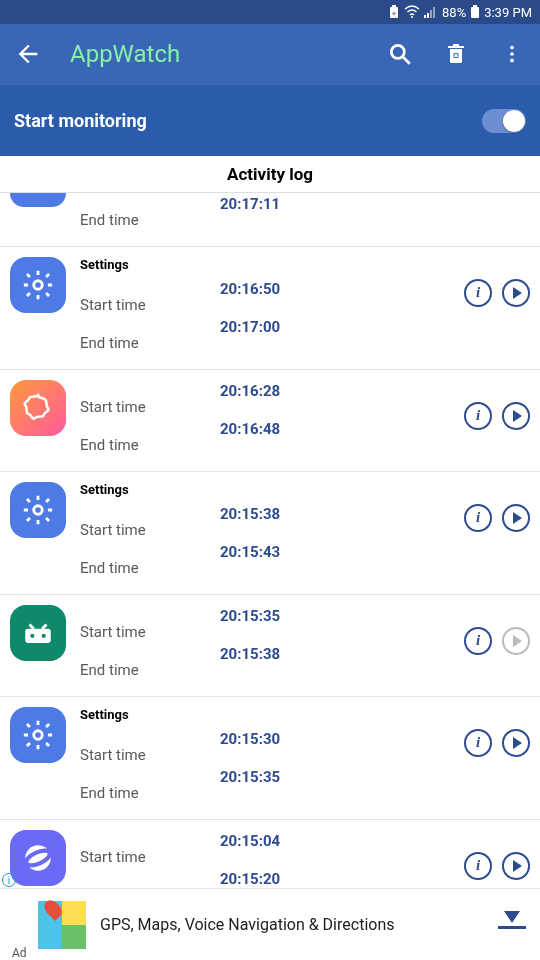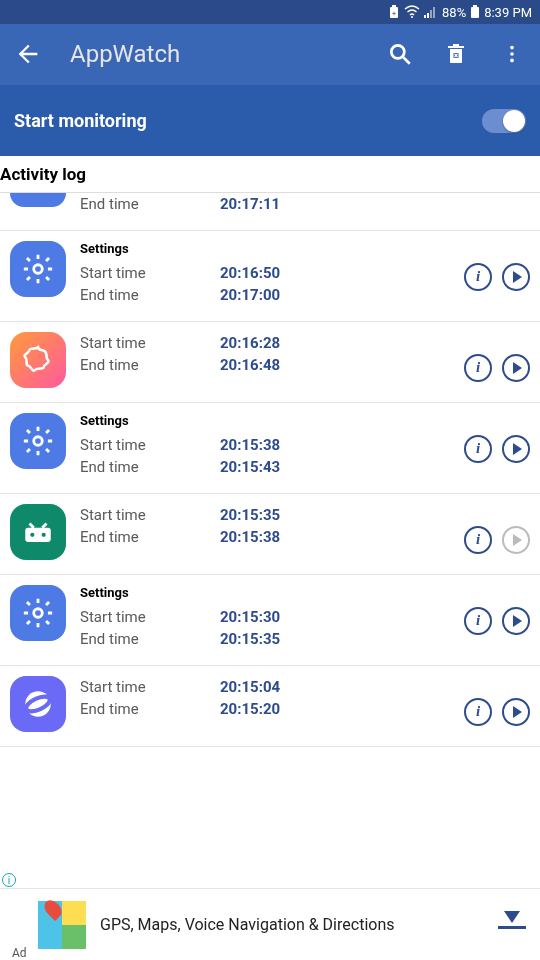--- a/index.html
+++ b/index.html
@@ -1,36 +1,36 @@
 <!DOCTYPE html>
 <html><head>
 <meta charset="utf-8">
 <style>
   * { box-sizing: border-box; margin: 0; padding: 0; }
   html, body { width: 540px; height: 960px; font-family: Roboto, Arial, sans-serif; background: #fff; overflow: hidden; }
   .status-bar { height: 24px; background: #2a4a8a; color: #fff; display: flex; justify-content: flex-end; align-items: center; padding: 0 8px; font-size: 13px; gap: 4px; }
   .status-bar .ic { display: inline-flex; align-items: center; }
-  .app-bar { height: 60px; background: #3a67b5; display: flex; align-items: center; padding: 0 14px; color: #e5e5e5; }
+  .app-bar { height: 60px; background: #3a67b5; display: flex; align-items: center; padding: 0 14px; color: #86efac; }
   .back-ic { width: 28px; height: 28px; margin-right: 28px; }
   .app-title { font-size: 24px; font-weight: 400; flex: 1; }
   .app-bar .act { width: 28px; height: 28px; margin-left: 28px; display: flex; align-items: center; justify-content: center; }
   .banner { background: #2b5cab; color: #fff; height: 72px; display: flex; align-items: center; padding: 0 14px; justify-content: space-between; border-top: 1px solid rgba(255,255,255,.08); font-weight: bold;}
   .banner-label { font-size: 18px; }
   .toggle { width: 44px; height: 24px; background: #6c8dd0; border-radius: 12px; position: relative; }
   .toggle .knob { width: 22px; height: 22px; background: #fff; border-radius: 50%; position: absolute; right: 1px; top: 1px; box-shadow: 0 1px 2px rgba(0,0,0,.3); }
-  .section-header { font-weight: 700; font-size: 17px; padding: 8px 0; border-bottom: 1px solid #ddd; }
+  .section-header { text-align: center; font-weight: 700; font-size: 17px; padding: 8px 0; border-bottom: 1px solid #ddd; }
   .list { }
   .row { display: flex; padding: 10px 10px 14px 10px; border-bottom: 1px solid #e4e4e4; align-items: flex-start; }
   .row.partial { padding-top: 0; align-items: center; }
   .app-icon { width: 56px; height: 56px; border-radius: 16px; flex-shrink: 0; margin-right: 14px; display: flex; align-items: center; justify-content: center; }
   .app-icon.partial-ic { height: 14px; border-radius: 0 0 16px 16px; align-self: flex-start;}
   .col { flex: 1; min-width: 0; }
   .app-name { font-weight: 700; font-size: 13px; color: #000; margin-bottom: 6px; }
   .kv { display: flex; gap: 0; font-size: 15px; color: #2d4b8f; line-height: 1.5; }
-  .kv .k { width: 140px; color: #5a5a5a; }
+  .kv .k { width: 140px; color: #5a5a5a; margin-top: 16px; }
   .kv .v { color: #2d4b8f; font-weight: 700; }
   .row-actions { display: flex; align-items: center; gap: 10px; padding-top: 22px; }
   .row.partial .row-actions { padding-top: 0; }
   .circ-btn { width: 28px; height: 28px; border: 2.5px solid #2d4b8f; border-radius: 50%; display: flex; align-items: center; justify-content: center; color: #2d4b8f; font-weight: 700; font-size: 15px; }
   .circ-btn.disabled { border-color: #bbb; color: #bbb; }
   .circ-btn.play::after { content: ""; width: 0; height: 0; border-left: 9px solid currentColor; border-top: 6px solid transparent; border-bottom: 6px solid transparent; margin-left: 3px; }
   .circ-btn.info::after { content: "i"; font-family: Georgia, serif; font-style: italic; font-weight: 700; }
   
   .ic-settings { background: #4e7ae6; }
   .ic-gallery { background: linear-gradient(135deg,#ff9a3c,#ff5a9e); }
@@ -78,21 +78,21 @@
         <rect x="9" y="1" width="2" height="11" fill="#fff" opacity=".5"></rect>
       </svg>
     </span>
   <span>88%</span>
   <span class="ic">
       <svg width="10" height="14" viewBox="0 0 10 14">
         <rect x="1" y="2" width="8" height="11" rx="1" fill="#fff"></rect>
         <rect x="3" y="0" width="4" height="2" fill="#fff"></rect>
       </svg>
     </span>
-  <span>8:39 PM</span>
+  <span>3:39 PM</span>
 </div>
 
 <div class="app-bar">
   <span class="back-ic">
       <svg viewBox="0 0 24 24" width="28" height="28">
         <path d="M20 11H7.8l5.6-5.6L12 4l-8 8 8 8 1.4-1.4L7.8 13H20z" fill="#fff"></path>
       </svg>
     </span>
   <span class="app-title">AppWatch</span>
   <span class="act">

